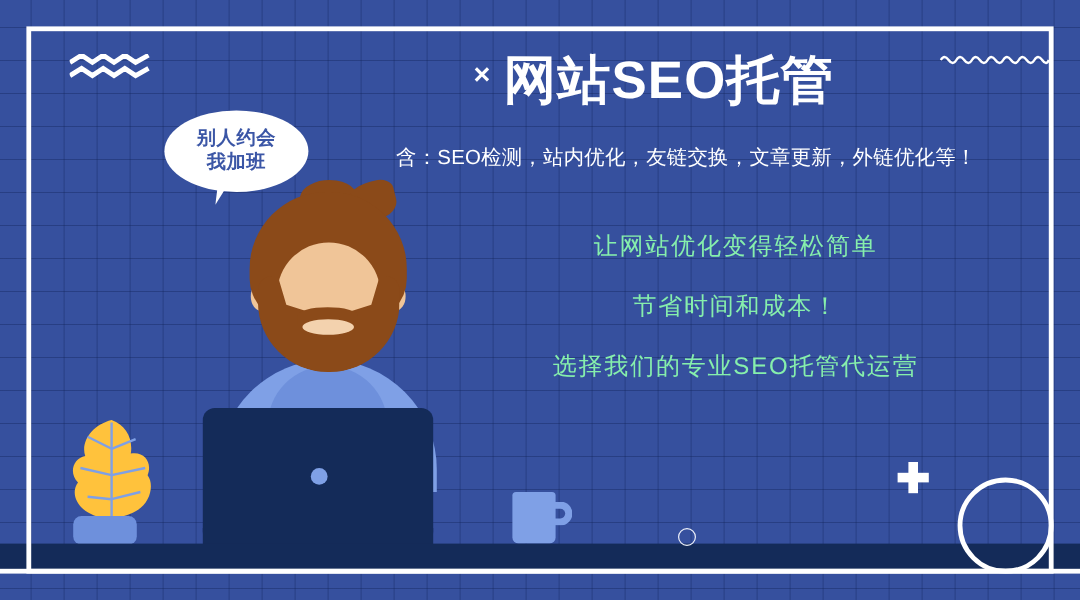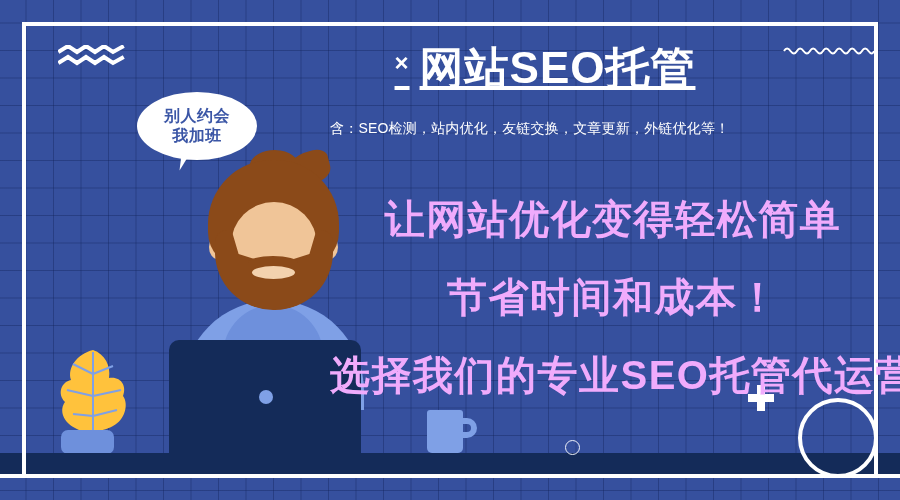--- a/index.html
+++ b/index.html
@@ -101,48 +101,47 @@
     left: 330px;
     top: 44px;
     width: 430px;
     text-align: center;
     color: #ffffff;
     font-size: 44px;
     font-weight: 700;
     letter-spacing: 1px;
     line-height: 1.08;
     white-space: nowrap;
-    text-decoration: underline;
   }
   .headline .x-mark {
     font-size: 24px;
     font-weight: 700;
     vertical-align: 12px;
     margin-right: 10px;
   }
   .subhead {
     position: absolute;
     left: 330px;
     top: 120px;
     width: 560px;
     color: #ffffff;
-    font-size: 14px;
+    font-size: 17px;
     font-weight: 400;
     letter-spacing: 0.2px;
     white-space: nowrap;
   }
   .slogan {
     position: absolute;
     left: 330px;
     top: 192px;
     width: 566px;
     text-align: center;
-    color: #f0abfc;
-    font-size: 40px;
-    font-weight: 700;
+    color: #86efac;
+    font-size: 20px;
+    font-weight: 400;
     letter-spacing: 1.5px;
   }
   .slogan .line { white-space: nowrap; margin-bottom: 23px; }
   .slogan .line:last-child { margin-bottom: 0; }
 
   
   .bubble {
     position: absolute;
     left: 137px;
     top: 92px;

